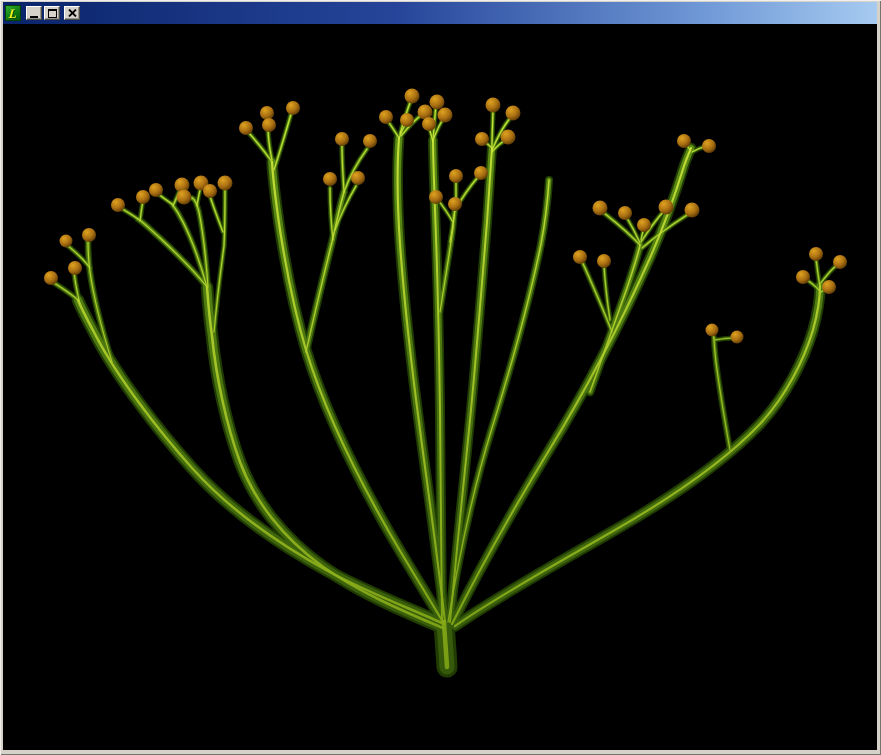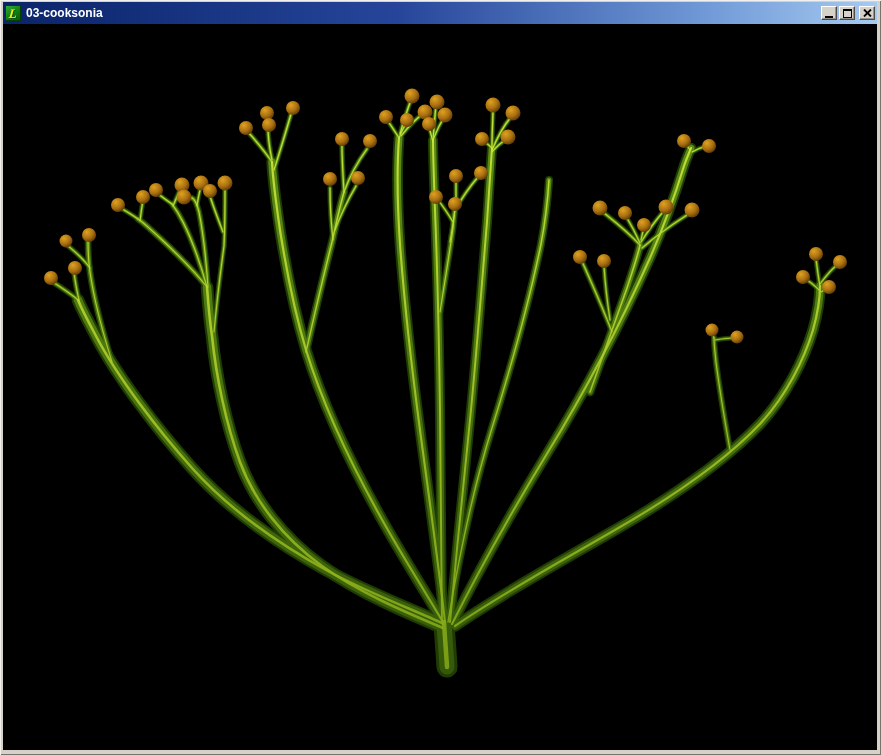--- a/index.html
+++ b/index.html
@@ -48,21 +48,20 @@
   .viewport svg{display:block;width:100%;height:100%;}
 </style>
 </head>
 <body>
 
 <div class="window">
   <div class="titlebar">
     <div class="app-icon">
         <span>L</span>
       </div>
-    <div class="title-text">03-cooksonia</div>
     <div class="controls">
       <button class="ctl" title="Minimize">
         <span class="glyph-min"></span>
       </button>
       <button class="ctl" title="Maximize">
         <span class="glyph-max"></span>
       </button>
       <button class="ctl ctl-close" title="Close">
         <svg width="9" height="8" viewBox="0 0 9 8">
           <line x1="1" y1="0.5" x2="8" y2="7.5" stroke="#000" stroke-width="1.8"></line>

